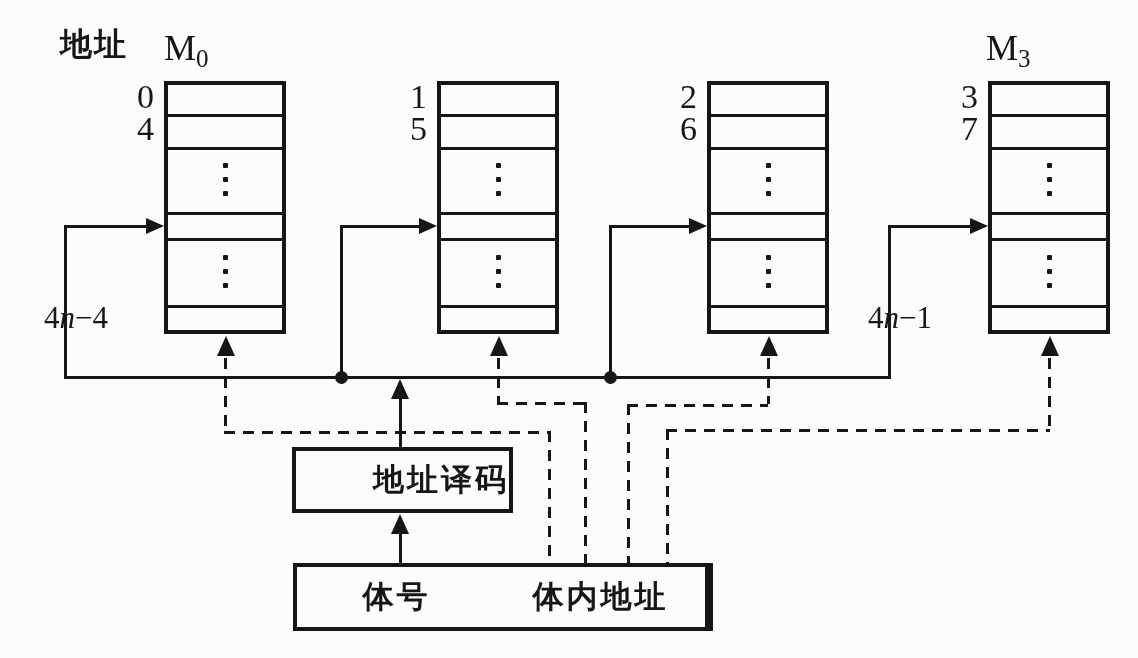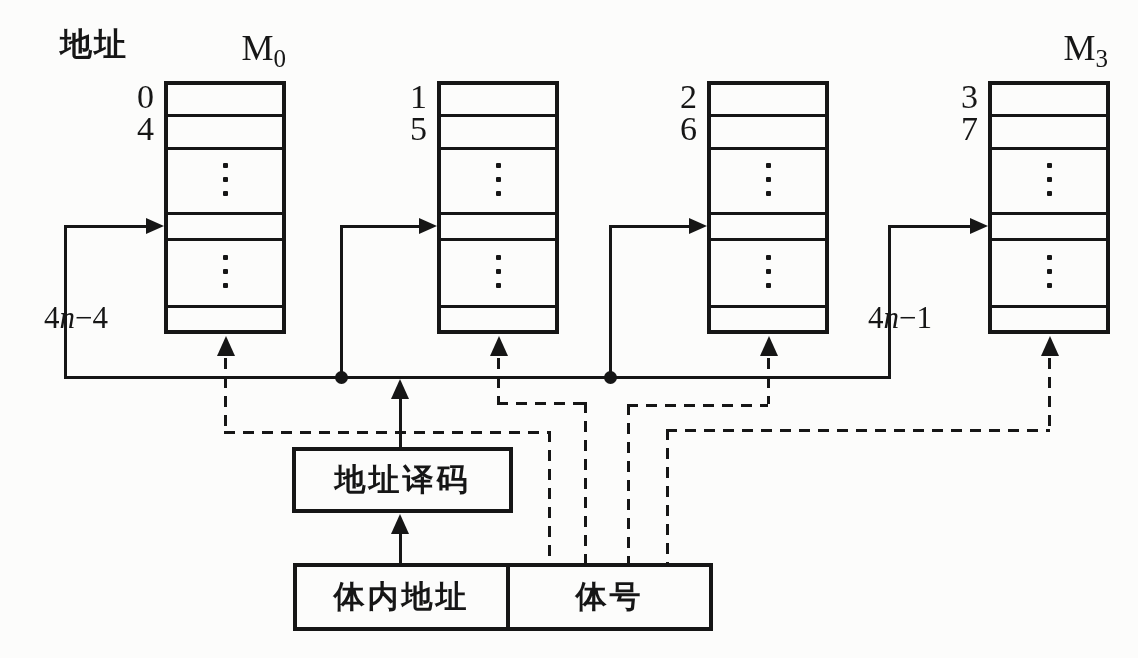--- a/index.html
+++ b/index.html
@@ -31,37 +31,37 @@
   .junction{position:absolute;width:13px;height:13px;border-radius:50%;background:var(--ink);}
 
   
   .bank{position:absolute;top:81px;width:122px;height:253px;
     border:4px solid var(--ink);box-sizing:border-box;background:var(--paper);}
   .bank .bdiv{position:absolute;left:0;right:0;height:3px;background:var(--ink);}
   .vdots{position:absolute;left:0;right:0;display:flex;flex-direction:column;
     align-items:center;gap:9px;}
   .vdots .pip{width:5px;height:5px;border-radius:1px;background:var(--ink);}
 
-  .mlabel{position:absolute;top:28px;width:122px;text-align:right;
+  .mlabel{position:absolute;top:28px;width:122px;text-align:left;
     font-size:36px;line-height:40px;}
   .mlabel .msub{font-size:25px;vertical-align:-7px;}
 
   .addr{position:absolute;width:96px;text-align:right;
     font-size:34px;line-height:34px;}
   .addrlast{position:absolute;width:112px;
     font-size:31px;line-height:31px;white-space:nowrap;}
   .addrlast i{font-style:italic;}
 
   .cjk-title{position:absolute;font-weight:bold;font-size:32px;line-height:36px;
     letter-spacing:2px;}
 
   
   .decoder{position:absolute;left:292px;top:447px;width:221px;height:66px;
     border:4px solid var(--ink);box-sizing:border-box;background:var(--paper);
-    display:flex;align-items:center;justify-content:center;
+    display:flex;align-items:center;justify-content:flex-end;
     font-weight:bold;font-size:31px;letter-spacing:3px;}
   .register{position:absolute;left:293px;top:563px;width:420px;height:68px;
     border:4px solid var(--ink);box-sizing:border-box;background:var(--paper);
     display:flex;}
   .register .cell{display:flex;align-items:center;justify-content:center;
     font-weight:bold;font-size:31px;letter-spacing:3px;box-sizing:border-box;}
   .register .cell-left{width:213px;border-right:4px solid var(--ink);}
   .register .cell-right{flex:1;}
 </style>
 </head>
@@ -180,22 +180,22 @@
     <span>地址译码</span>
   </div>
 
   <div class="ln" style="left:399px;top:396px;width:3px;height:51px;"></div>
   <div class="arrow-up" style="left:391px;top:379px;"></div>
 
   <div class="ln" style="left:399px;top:532px;width:3px;height:33px;"></div>
   <div class="arrow-up" style="left:391px;top:514px;"></div>
 
   <div class="register">
+    <div class="cell cell-right">体号</div>
     <div class="cell cell-left">体内地址</div>
-    <div class="cell cell-right">体号</div>
   </div>
 
   <div class="arrow-up" style="left:217px;top:336px;"></div>
   <div class="arrow-up" style="left:490px;top:336px;"></div>
   <div class="arrow-up" style="left:760px;top:336px;"></div>
   <div class="arrow-up" style="left:1041px;top:336px;"></div>
 
   <div class="dashv" style="left:224px;top:358px;height:73px;"></div>
   <div class="dashv" style="left:497px;top:358px;height:44px;"></div>
   <div class="dashv" style="left:767px;top:358px;height:46px;"></div>

